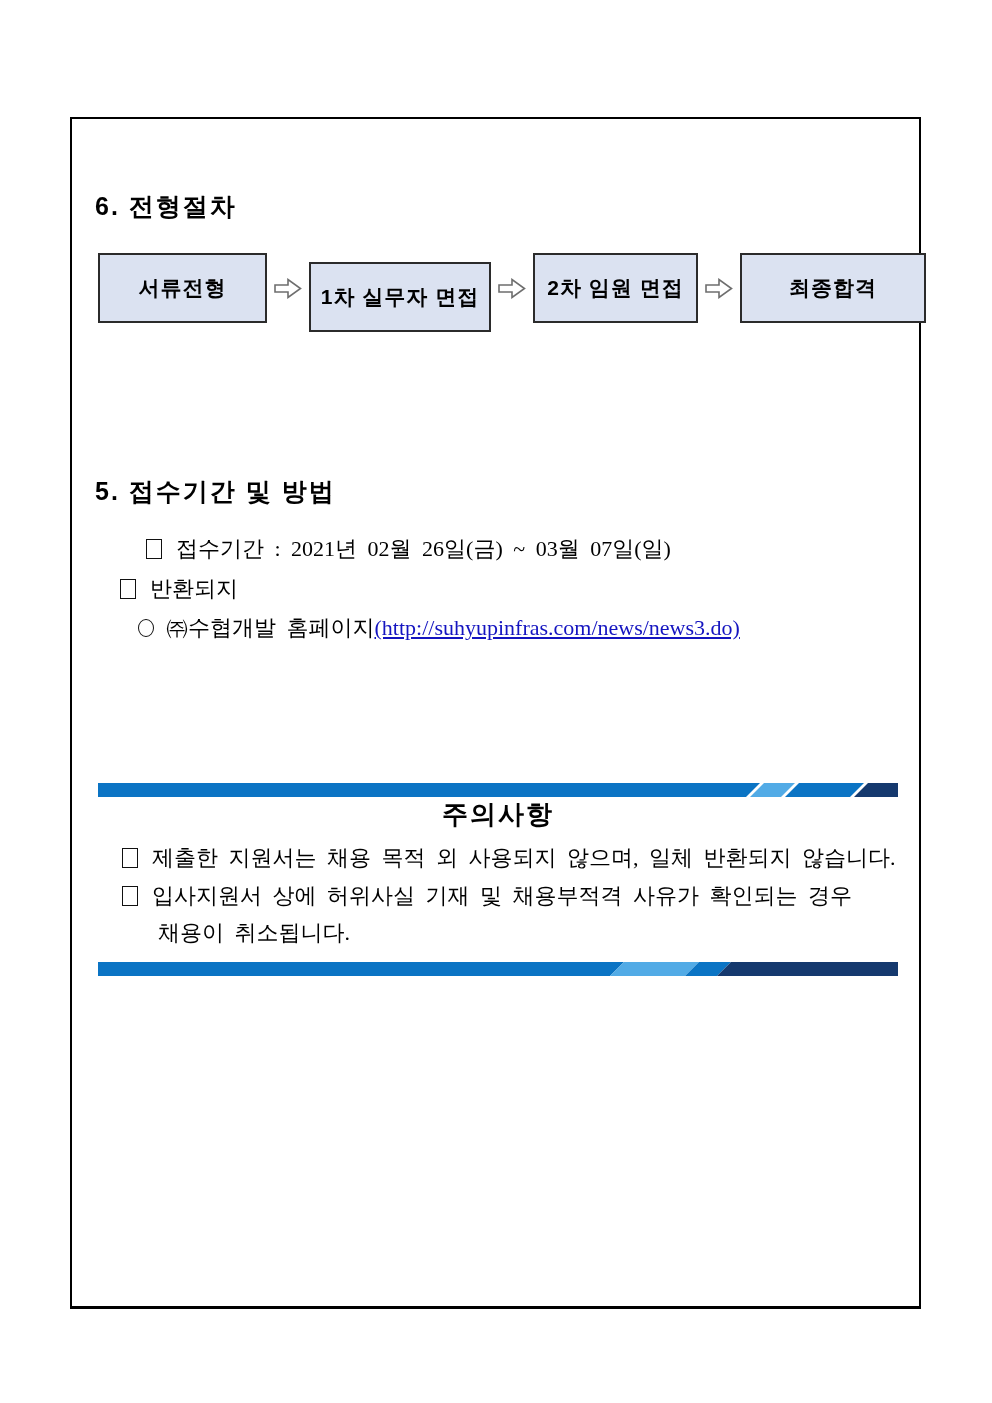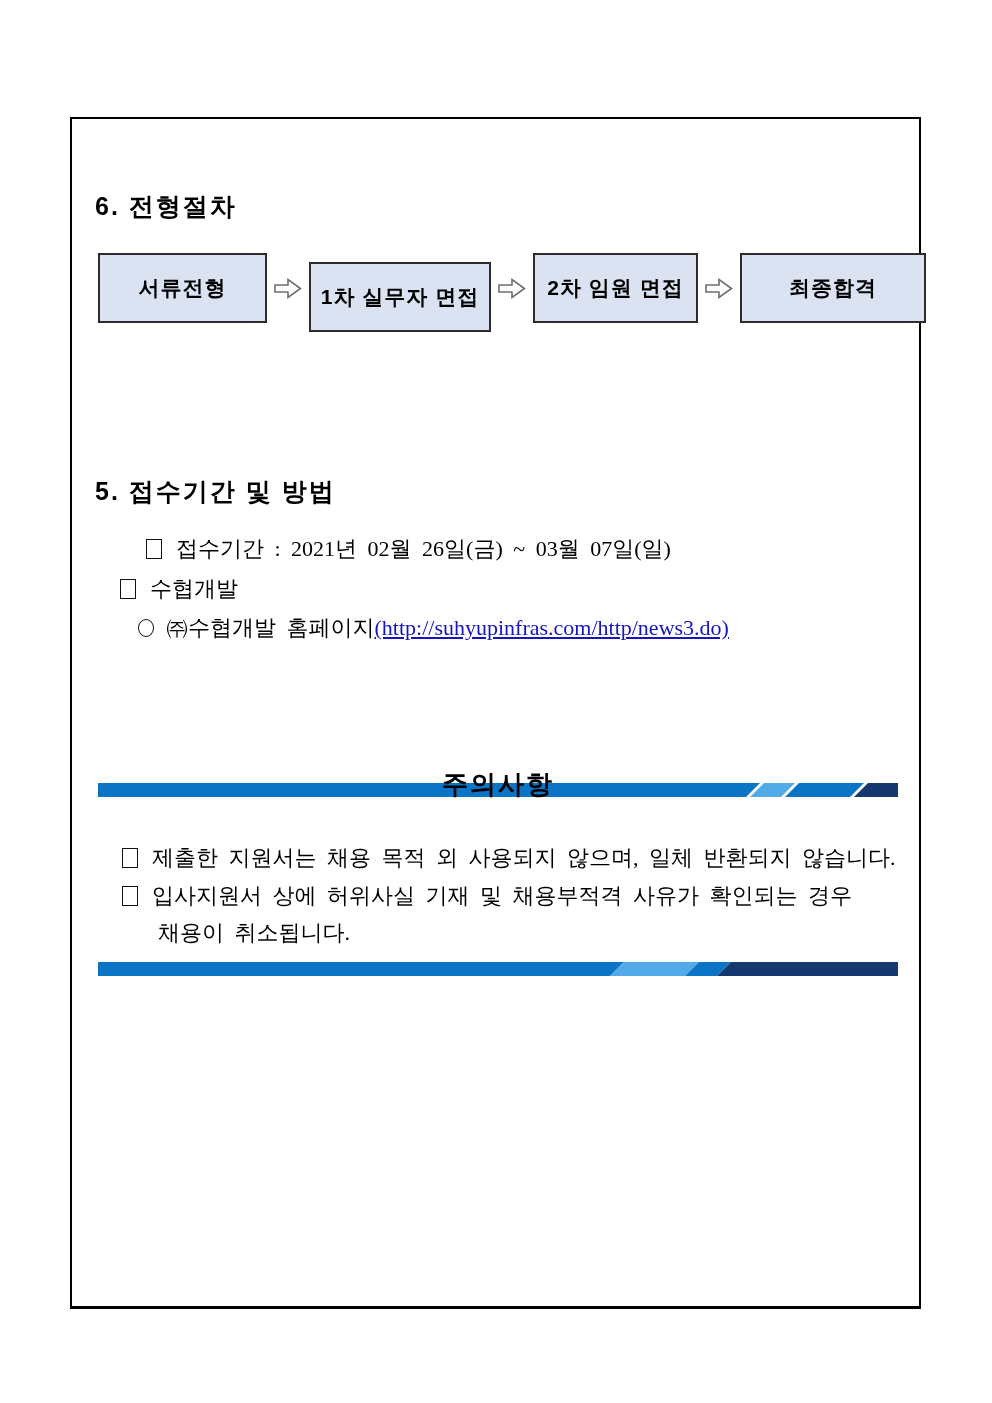--- a/index.html
+++ b/index.html
@@ -79,21 +79,21 @@
   }
   .blue-link { color: #1414c0; text-decoration: underline; text-decoration-color: #1414c0; }
   .blue-text { color: #1414c0; text-decoration: none; }
   .after-email { margin-left: 8px; }
 
   
   .bar { position: absolute; left: 98px; width: 800px; height: 14px; }
   .bar-top { top: 783px; }
   .bar-bottom { top: 962px; }
   .notice-title {
-    position: absolute; left: 98px; top: 767px;
+    position: absolute; left: 98px; top: 797px;
     width: 800px; text-align: center;
     font-size: 26px;
   }
   .n-item1 { left: 122px; top: 843px; }
   .n-item2 { left: 122px; top: 881px; }
   .n-item3 { left: 158px; top: 918px; }
   .fill-blue  { fill: #0b74c4; }
   .fill-light { fill: #52abe6; }
   .fill-navy  { fill: #15396e; }
 </style>
@@ -127,25 +127,25 @@
     <div class="flow-box fb4">최종합격</div>
   </div>
 
   <div class="sec-title5 h-gothic">5. 접수기간 및 방법</div>
 
   <div class="line l-period">
     <span class="cb"></span><span>접수기간 : 2021년 02월 26일(금) ~ 03월 07일(일)</span>
   </div>
 
   <div class="line l-method">
-    <span class="cb"></span><span>수협개발</span>
+    <span class="cb"></span><span>반환되지</span>
   </div>
 
   <div class="line l-homepage">
-    <span class="circ"></span><span>㈜수협개발 홈페이지</span><a class="blue-link" href="#">(http://suhyupinfras.com/http/news3.do)</a>
+    <span class="circ"></span><span>㈜수협개발 홈페이지</span><a class="blue-link" href="#">(http://suhyupinfras.com/news/news3.do)</a>
   </div>
 
 
   <div class="bar bar-top">
     <svg width="800" height="14" viewBox="0 0 800 14">
       <polygon class="fill-blue" points="0,0 662,0 648,14 0,14"></polygon>
       <polygon class="fill-light" points="666,0 697,0 683,14 652,14"></polygon>
       <polygon class="fill-blue" points="701,0 766,0 752,14 687,14"></polygon>
       <polygon class="fill-navy" points="770,0 800,0 800,14 756,14"></polygon>
     </svg>

